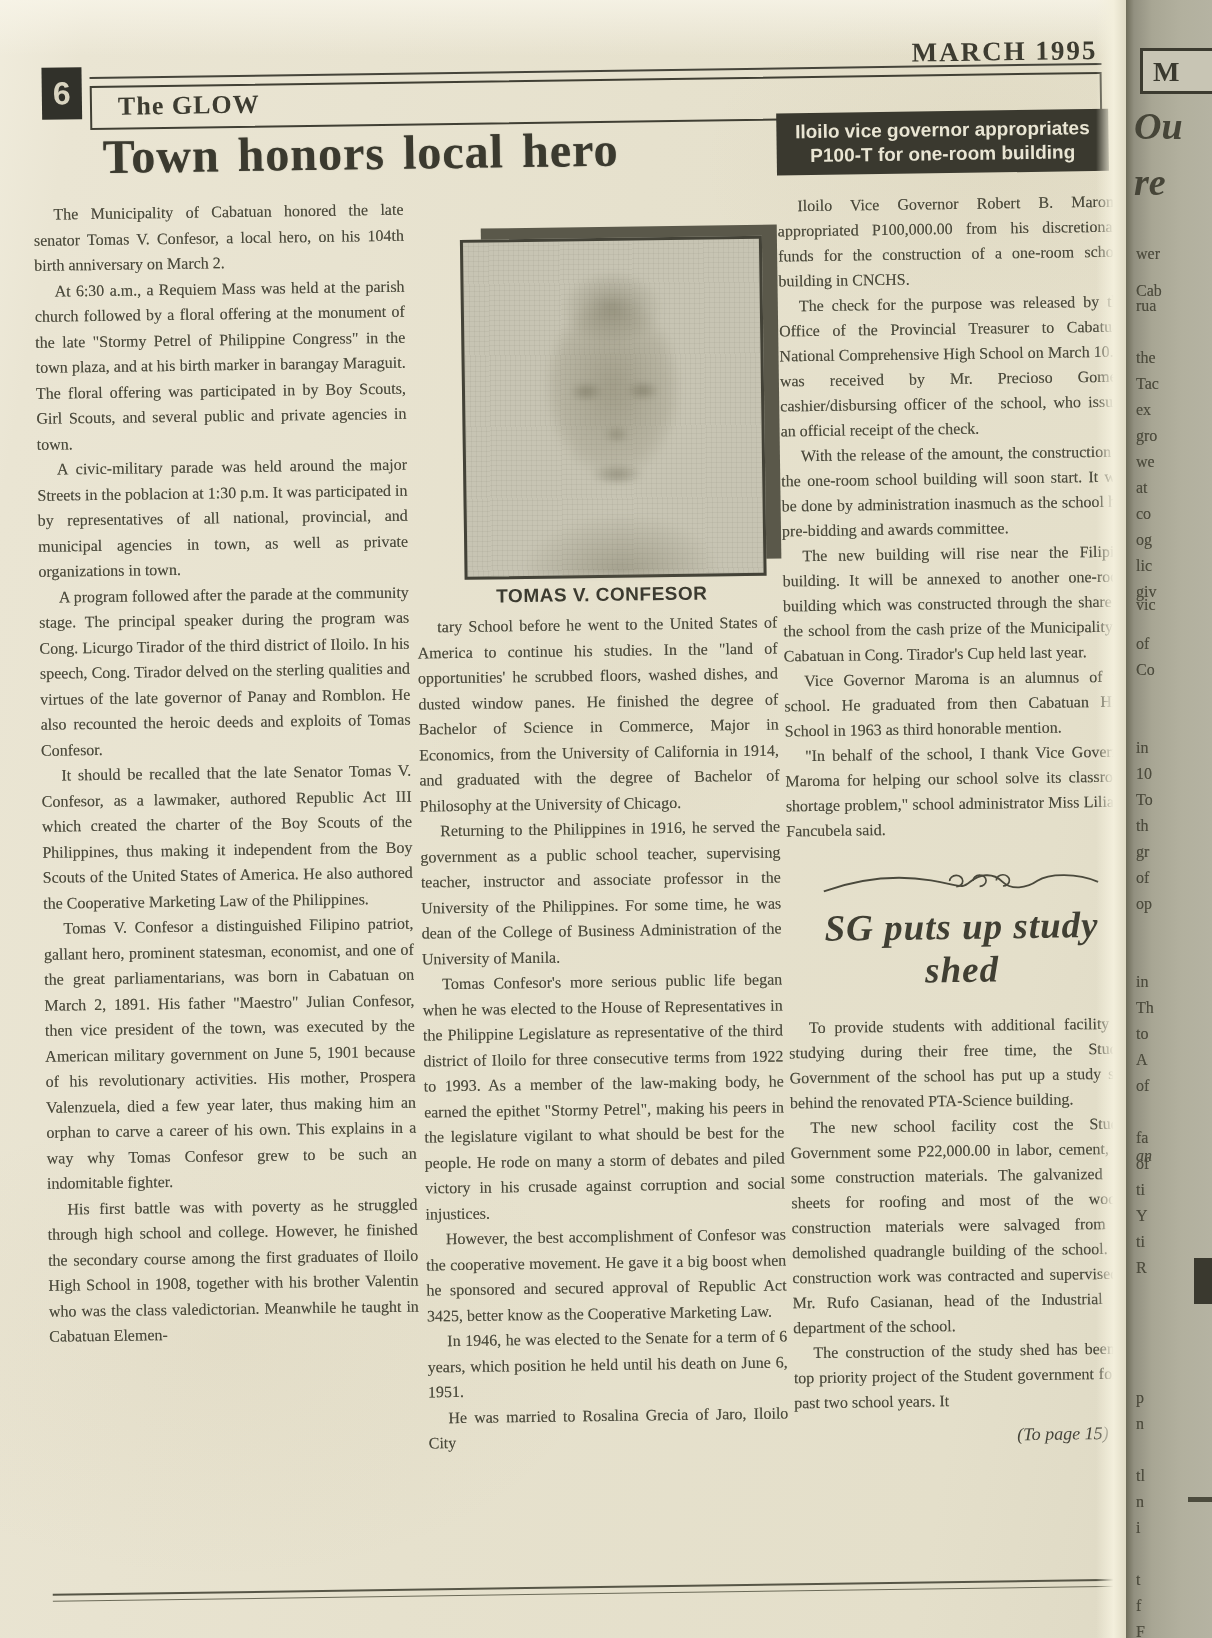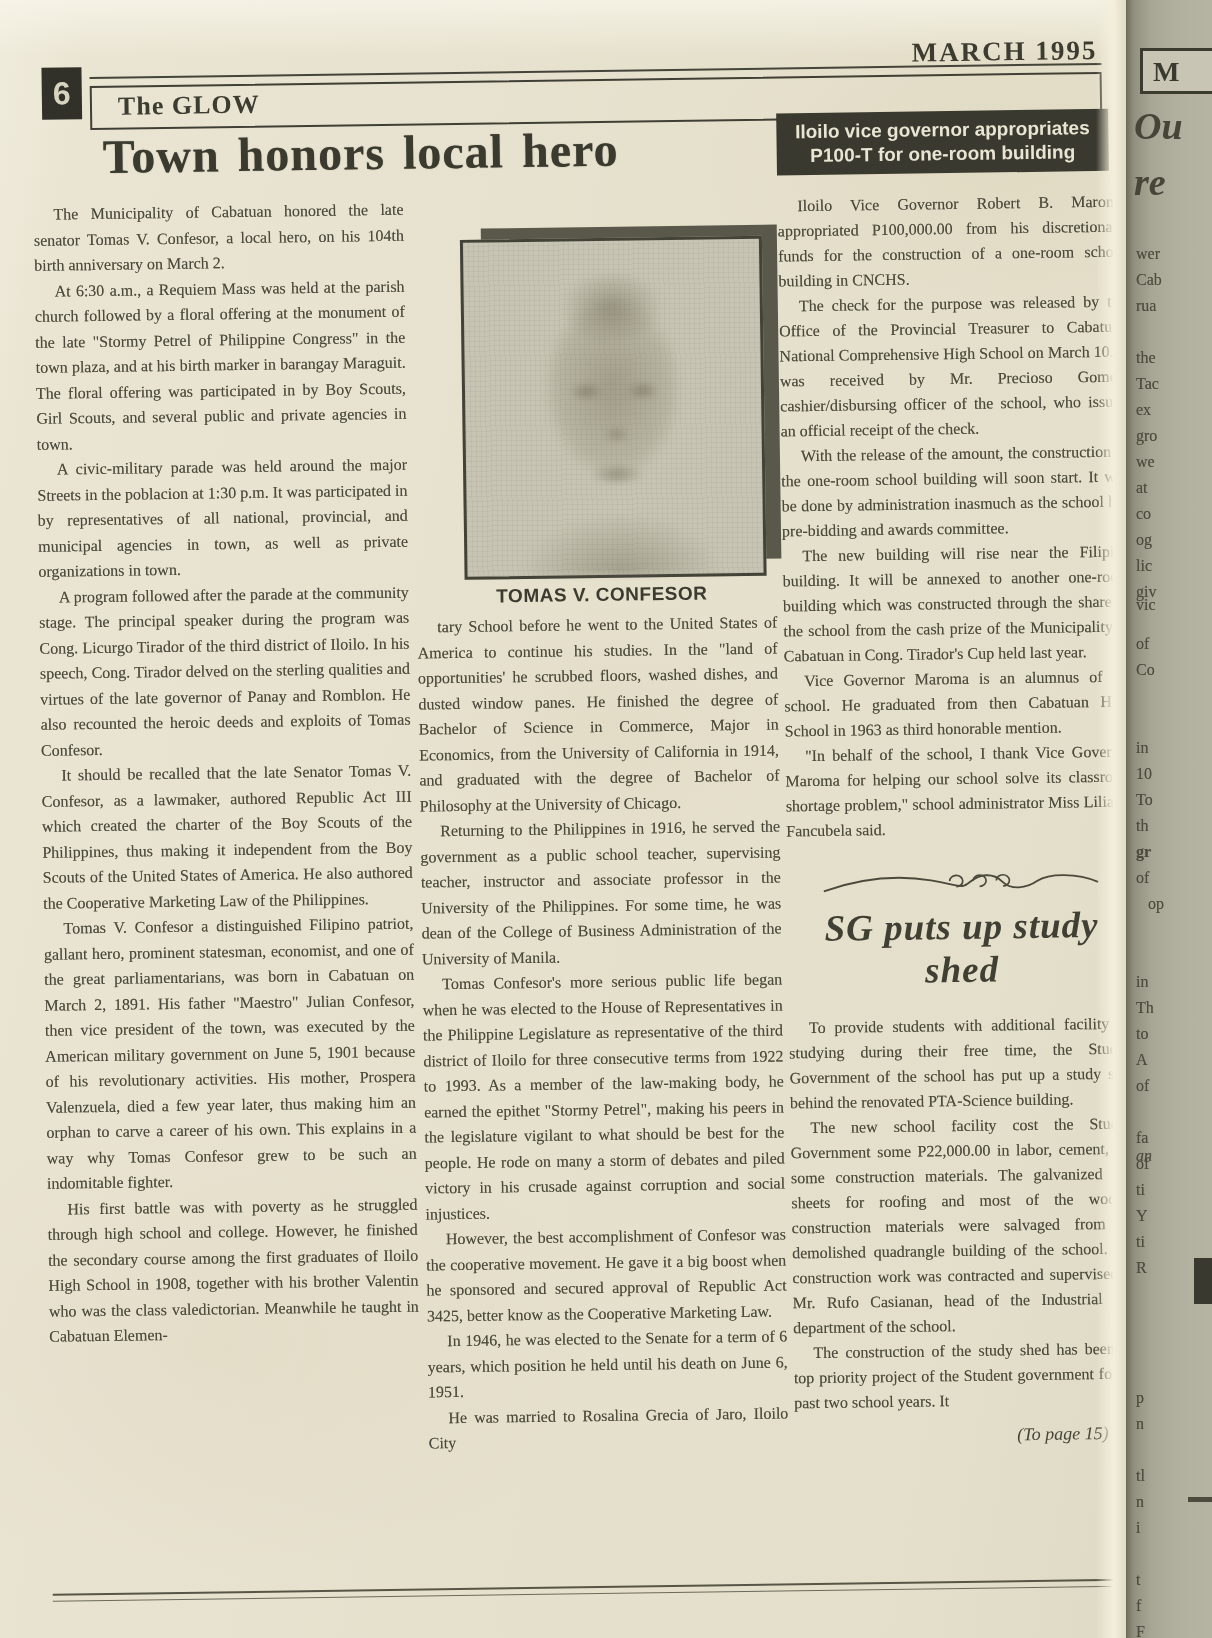--- a/index.html
+++ b/index.html
@@ -214,42 +214,42 @@
   <div class="page-curl"></div>
 
   <div class="strip">
     <div class="m-box">M</div>
     <div>
         <div class="hfrag" style="top: 104px;">Ou</div>
         <div class="hfrag" style="top: 160px;">re</div>
       </div>
     <div>
         <div class="tfrag" style="top: 245px;">wer</div>
-        <div class="tfrag" style="top: 271px;">Cab</div>
+        <div class="tfrag" style="top: 282px;">Cab</div>
         <div class="tfrag" style="top: 297px;">rua</div>
         <div class="tfrag" style="top: 349px;">the</div>
         <div class="tfrag" style="top: 375px;">Tac</div>
         <div class="tfrag" style="top: 401px;">ex</div>
         <div class="tfrag" style="top: 427px;">gro</div>
         <div class="tfrag" style="top: 453px;">we</div>
         <div class="tfrag" style="top: 479px;">at</div>
         <div class="tfrag" style="top: 505px;">co</div>
         <div class="tfrag" style="top: 531px;">og</div>
         <div class="tfrag" style="top: 557px;">lic</div>
         <div class="tfrag" style="top: 583px;">giv</div>
         <div class="tfrag" style="top: 596px;">vic</div>
         <div class="tfrag" style="top: 635px;">of</div>
         <div class="tfrag" style="top: 661px;">Co</div>
         <div class="tfrag" style="top: 739px;">in</div>
         <div class="tfrag" style="top: 765px;">10</div>
         <div class="tfrag" style="top: 791px;">To</div>
         <div class="tfrag" style="top: 817px;">th</div>
-        <div class="tfrag" style="top: 843px; font-weight: bold;">gr</div>
+        <div class="tfrag" style="top: 843px;">gr</div>
         <div class="tfrag" style="top: 869px;">of</div>
-        <div class="tfrag" style="top: 895px; margin-left: 12px;">op</div>
+        <div class="tfrag" style="top: 895px;">op</div>
         <div class="tfrag" style="top: 973px;">in</div>
         <div class="tfrag" style="top: 999px;">Th</div>
         <div class="tfrag" style="top: 1025px;">to</div>
         <div class="tfrag" style="top: 1051px;">A</div>
         <div class="tfrag" style="top: 1077px;">of</div>
         <div class="tfrag" style="top: 1147px; font-style: italic;">an</div>
         <div class="tfrag" style="top: 1129px;">fa</div>
         <div class="tfrag" style="top: 1155px;">of</div>
         <div class="tfrag" style="top: 1181px;">ti</div>
         <div class="tfrag" style="top: 1207px;">Y</div>

